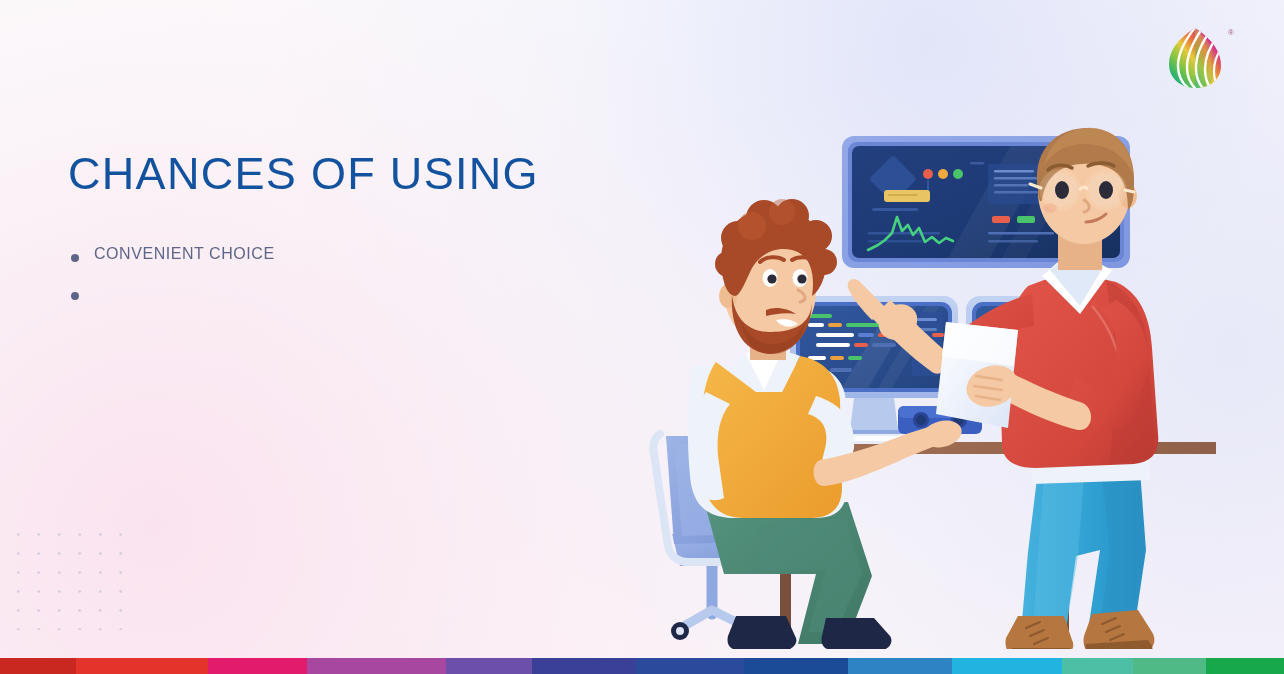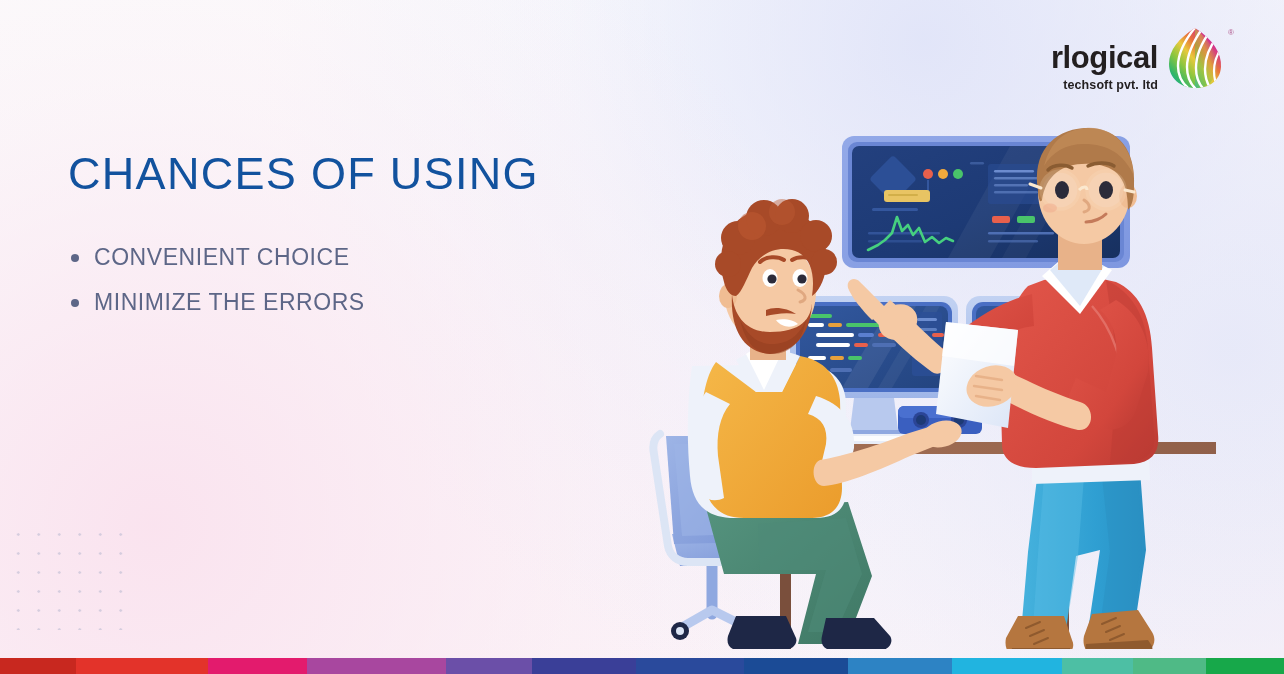--- a/index.html
+++ b/index.html
@@ -61,21 +61,21 @@
     white-space: nowrap;
   }
   #benefit-list {
     list-style: none;
     margin: 48px 0 0 0;
     padding: 0;
   }
   #benefit-list li {
     position: relative;
     padding-left: 26px;
-    font-size: 23px;
+    font-size: 16px;
     letter-spacing: .55px;
     color: #5d6687;
     line-height: 1;
     margin-bottom: 22px;
     white-space: nowrap;
   }
   #benefit-list li .bullet-dot {
     position: absolute;
     left: 3px;
     top: 8px;
@@ -156,30 +156,25 @@
   <div id="text-block">
     <h1 id="heading-line1">CHANCES OF USING</h1>
 
     <ul id="benefit-list">
       <li>
         <span class="bullet-dot"></span>
         <span>CONVENIENT CHOICE</span>
       </li>
       <li>
         <span class="bullet-dot"></span>
-        <span>MINIMIZE THE ERRORS</span>
       </li>
     </ul>
   </div>
 
   <div id="logo">
-    <div id="logo-text-wrap">
-      <div id="logo-wordmark">rlogical</div>
-      <div id="logo-tagline">techsoft pvt. ltd</div>
-    </div>
     <div id="logo-mark">
       <svg viewBox="0 0 62 64" width="62" height="64">
         <defs>
           <linearGradient id="leafGrad" x1="0" y1="1" x2="1" y2="0">
             <stop offset="0%" stop-color="#1fa8c0"></stop>
             <stop offset="16%" stop-color="#2fb56a"></stop>
             <stop offset="32%" stop-color="#8cc63f"></stop>
             <stop offset="48%" stop-color="#e8c93c"></stop>
             <stop offset="62%" stop-color="#e8733a"></stop>
             <stop offset="78%" stop-color="#d4338c"></stop>

